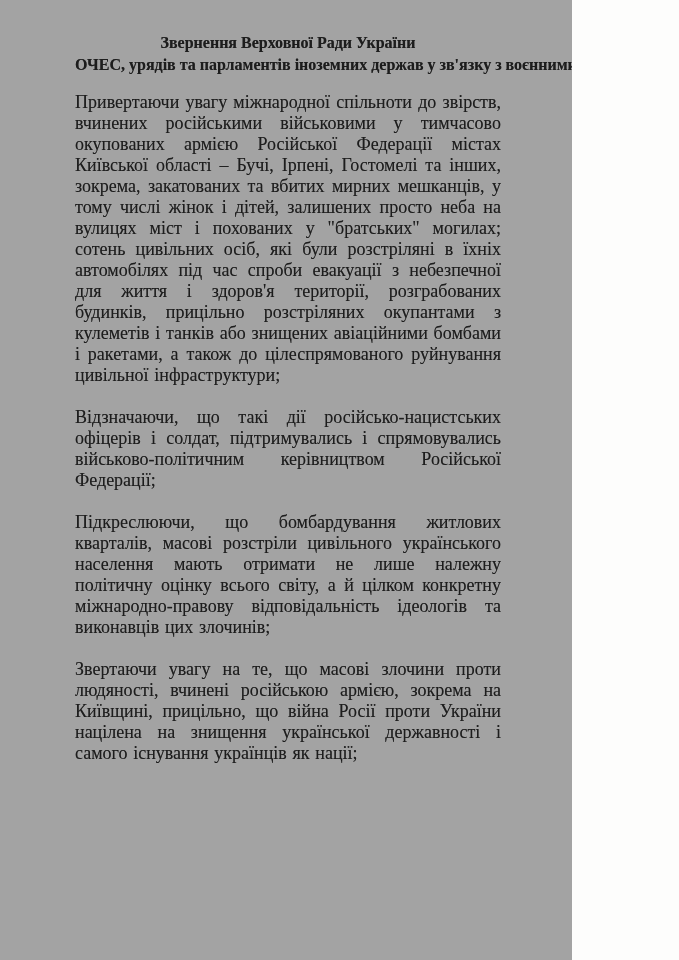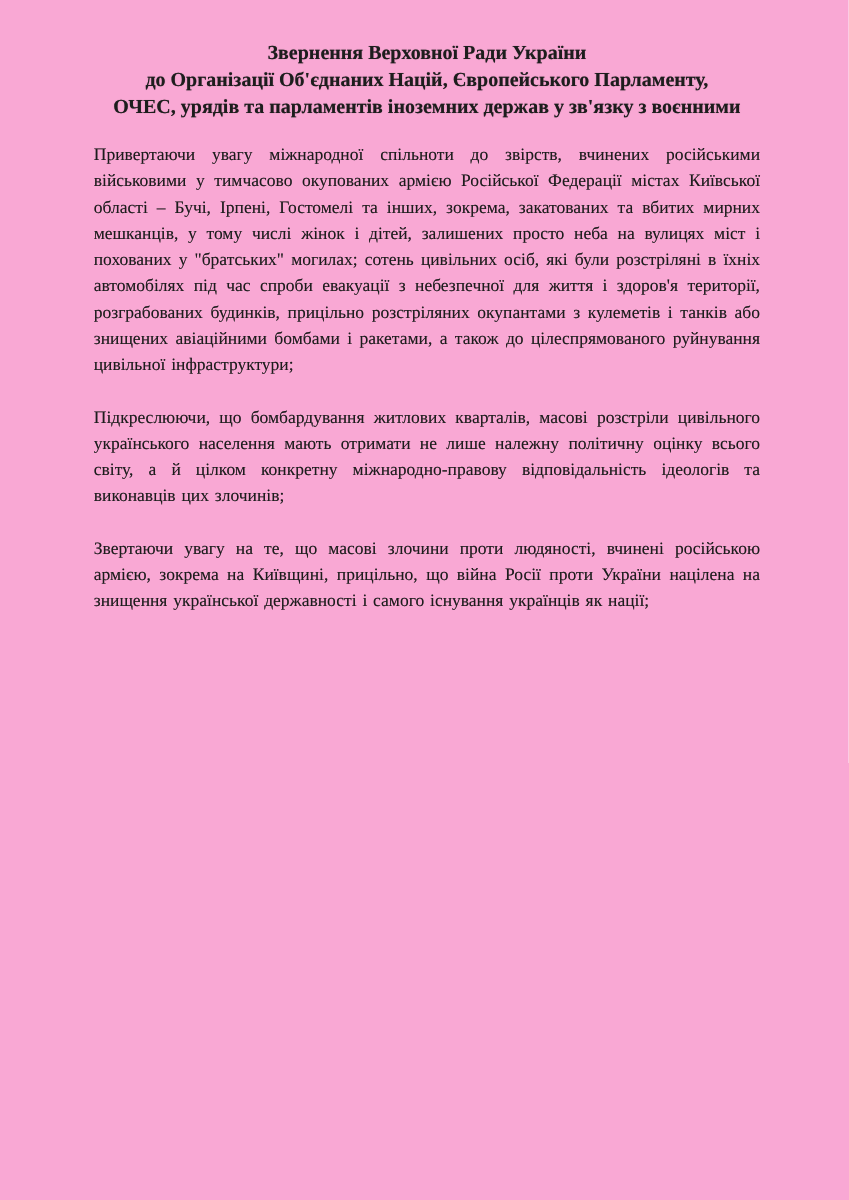--- a/index.html
+++ b/index.html
@@ -3,56 +3,56 @@
 <meta charset="utf-8">
 <style>
   html, body {
     margin: 0;
     padding: 0;
     background: #fdfdfc;
   }
   .page {
     position: relative;
     box-sizing: border-box;
-    width: 679px;
+    width: 572px;
     height: 960px;
-    background: #f9a8d4;
+    background: #a3a3a3;
     color: #1d1d1d;
     font-family: "Liberation Serif", "DejaVu Serif", serif;
     padding: 32px 71px 40px 75px;
     overflow: hidden;
   }
   .doc-title {
     margin: 0 0 17px 0;
     text-align: center;
   }
   .doc-title div {
     font-size: 16px;
     font-weight: bold;
     line-height: 21.5px;
     text-shadow: 0 0 0.6px rgba(20,20,20,0.55);
     white-space: nowrap;
   }
   .doc-body p {
     margin: 0 0 21px 0;
-    font-size: 14px;
+    font-size: 18px;
     line-height: 21px;
     text-align: justify;
     text-shadow: 0 0 0.5px rgba(25,25,25,0.45);
     word-spacing: 1.2px;
   }
 </style>
 </head>
 <body>
 
 <div class="page">
   <h1 class="doc-title">
       <div>Звернення Верховної Ради України</div>
-      <div>до Організації Об'єднаних Націй, Європейського Парламенту,</div>
       <div>ОЧЕС, урядів та парламентів іноземних держав у зв'язку з воєнними</div>
     </h1>
 
   <div class="doc-body">
       <p>Привертаючи увагу міжнародної спільноти до звірств, вчинених російськими військовими у тимчасово окупованих армією Російської Федерації містах Київської області – Бучі, Ірпені, Гостомелі та інших, зокрема, закатованих та вбитих мирних мешканців, у тому числі жінок і дітей, залишених просто неба на вулицях міст і похованих у "братських" могилах; сотень цивільних осіб, які були розстріляні в їхніх автомобілях під час спроби евакуації з небезпечної для життя і здоров'я території, розграбованих будинків, прицільно розстріляних окупантами з кулеметів і танків або знищених авіаційними бомбами і ракетами, а також до цілеспрямованого руйнування цивільної інфраструктури;</p>
+      <p>Відзначаючи, що такі дії російсько-нацистських офіцерів і солдат, підтримувались і спрямовувались військово-політичним керівництвом Російської Федерації;</p>
       <p>Підкреслюючи, що бомбардування житлових кварталів, масові розстріли цивільного українського населення мають отримати не лише належну політичну оцінку всього світу, а й цілком конкретну міжнародно-правову відповідальність ідеологів та виконавців цих злочинів;</p>
       <p>Звертаючи увагу на те, що масові злочини проти людяності, вчинені російською армією, зокрема на Київщині, прицільно, що війна Росії проти України націлена на знищення української державності і самого існування українців як нації;</p>
     </div>
 </div>
 
 </body></html>

